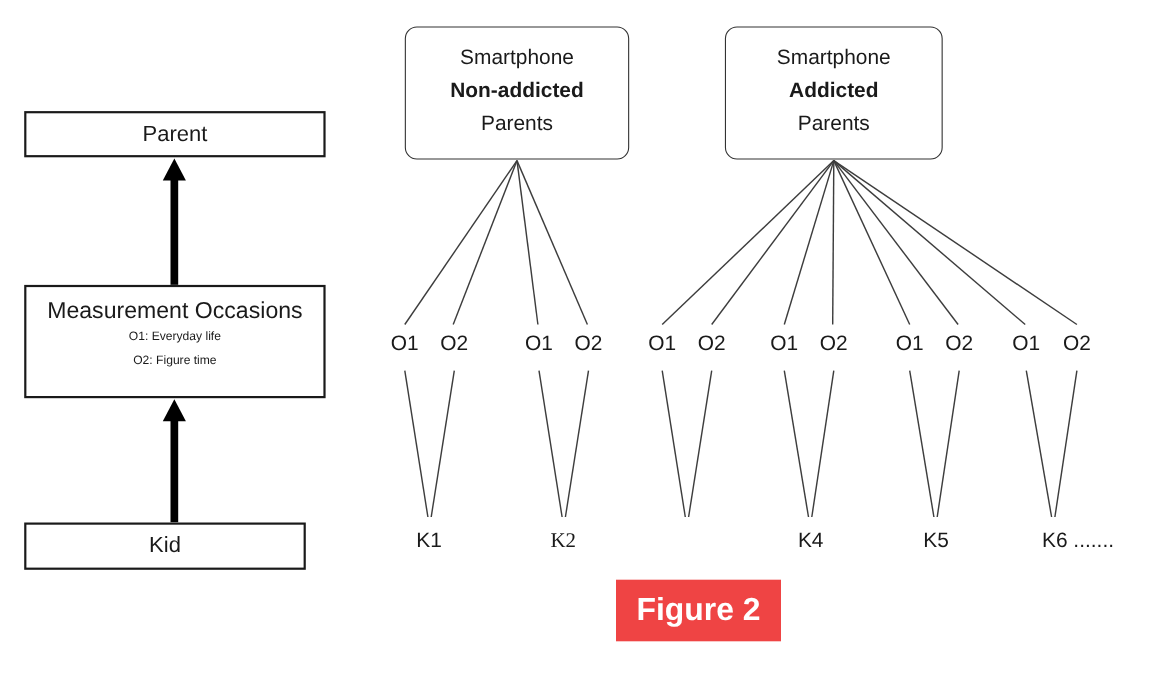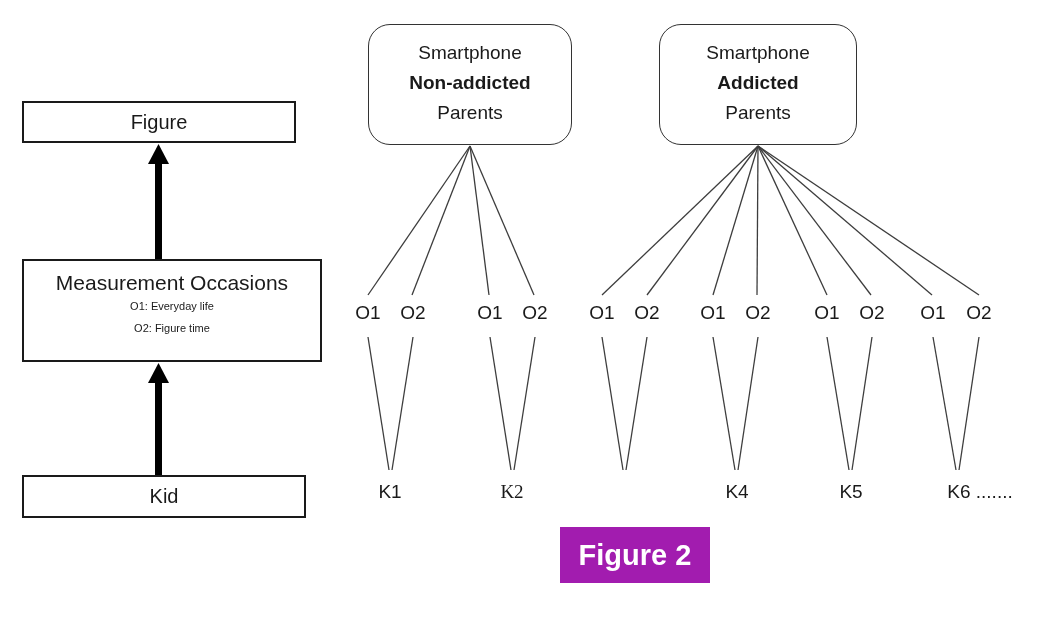--- a/index.html
+++ b/index.html
@@ -27,21 +27,21 @@
     background:#ffffff;
     box-sizing:border-box;
     text-align:center;
   }
   .measure-title{font-size:21px;margin-top:10px;}
   .measure-sub{font-size:11px;line-height:22px;}
   
   .group-box{
     position:absolute;
     border:1.6px solid #333333;
-    border-radius:22px;
+    border-radius:11px;
     background:#ffffff;
     box-sizing:border-box;
     text-align:center;
     font-size:19px;
     line-height:30px;
     padding-top:13px;
   }
   .bold{font-weight:bold;}
   
   .o-label{
@@ -55,21 +55,21 @@
     position:absolute;
     top:481px;
     transform:translateX(-50%);
     font-size:19px;
     white-space:nowrap;
   }
   
   .figure-badge{
     position:absolute;
     left:560px;top:527px;width:150px;height:56px;
-    background:#a21caf;
+    background:#ef4444;
     color:#ffffff;
     display:flex;align-items:center;justify-content:center;
     font-size:29px;font-weight:bold;
   }
 </style>
 </head>
 <body>
 
 <div class="canvas">
 
@@ -113,30 +113,30 @@
       <polygon points="158.5,144 148,164 169,164"></polygon>
     </g>
 
     <g fill="#000000" stroke="none">
       <rect x="155" y="381" width="7" height="94"></rect>
       <polygon points="158.5,363 148,383 169,383"></polygon>
     </g>
   </svg>
 
   <div class="rect-box" style="left:22px;top:101px;width:274px;height:42px;">
-    <span>Figure</span>
+    <span>Parent</span>
   </div>
 
-  <div class="measure-box" style="left:22px;top:259px;width:300px;height:103px;">
+  <div class="measure-box" style="left:22px;top:259px;width:274px;height:103px;">
     <div class="measure-title">Measurement Occasions</div>
     <div class="measure-sub">O1: Everyday life</div>
     <div class="measure-sub">O2: Figure time</div>
   </div>
 
-  <div class="rect-box" style="left:22px;top:475px;width:284px;height:43px;">
+  <div class="rect-box" style="left:22px;top:475px;width:256px;height:43px;">
     <span>Kid</span>
   </div>
 
   <div class="group-box" style="left:368px;top:24px;width:204px;height:121px;">
     <div>Smartphone</div>
     <div class="bold">Non-addicted</div>
     <div>Parents</div>
   </div>
 
   <div class="group-box" style="left:659px;top:24px;width:198px;height:121px;">

